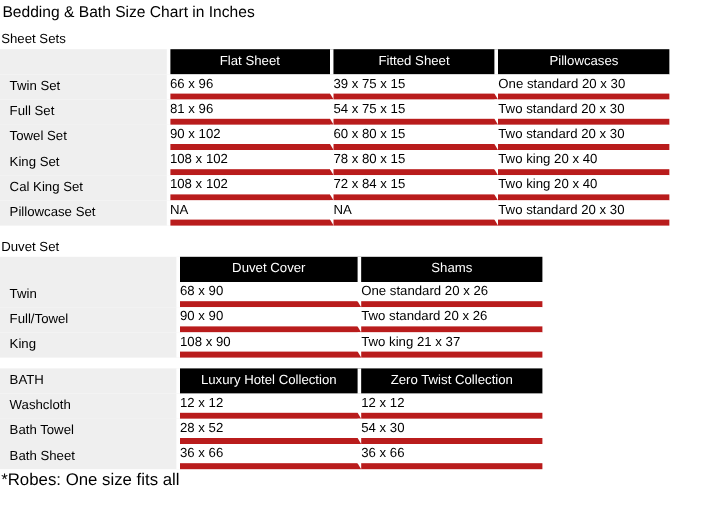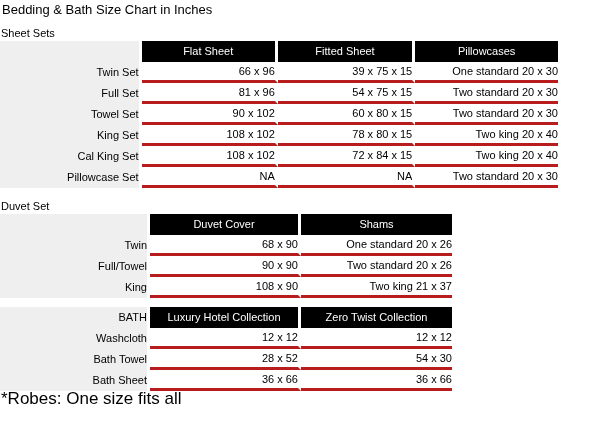--- a/index.html
+++ b/index.html
@@ -45,41 +45,41 @@
     box-sizing: border-box;
     padding: 0;
     font-size: 11px;
     line-height: 13px;
     vertical-align: middle;
     overflow: hidden;
     white-space: nowrap;
   }
   td.label-cell {
     background: #efefef;
-    text-align: right;
+    text-align: left;
     padding-left: 8px;
     border-right: 3px solid #ffffff;
   }
   td.head-cell {
     background: #000000;
     color: #ffffff;
     text-align: center;
     border-right: 3px solid #ffffff;
   }
   td.data-cell {
     background: #ffffff;
-    text-align: right;
+    text-align: left;
     border-right: 3px solid #ffffff;
-    border-bottom: 3px solid #b91c1c;
+    border-bottom: 5px solid #b91c1c;
   }
   tr td:last-child {
     border-right: none;
   }
   .footnote {
-    font-size: 17px;
+    font-size: 14px;
     line-height: 12px;
     margin: 2px 0 0 1px;
     white-space: nowrap;
   }
 </style>
 </head>
 <body>
 
 <div class="page">
 

